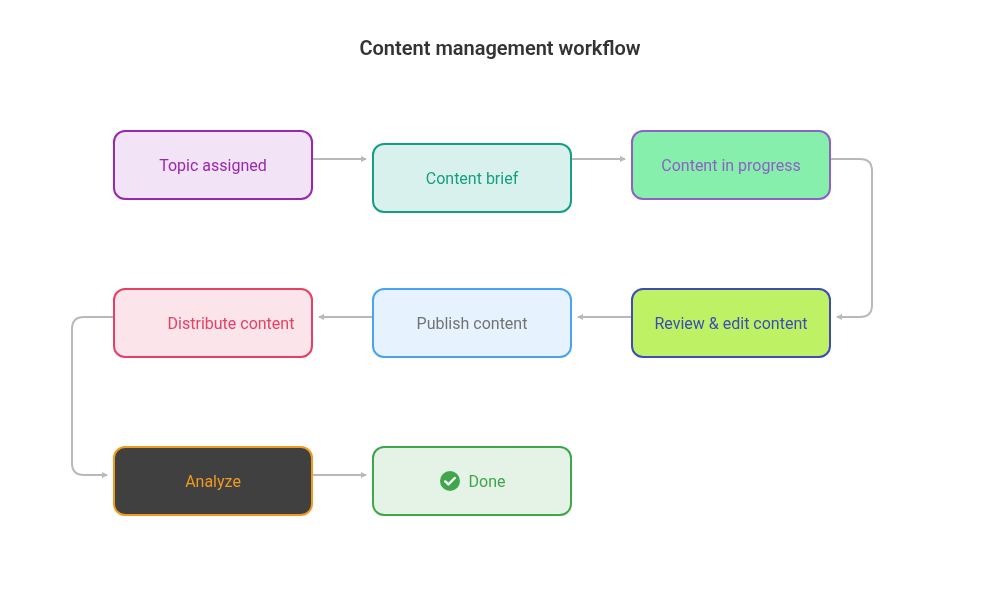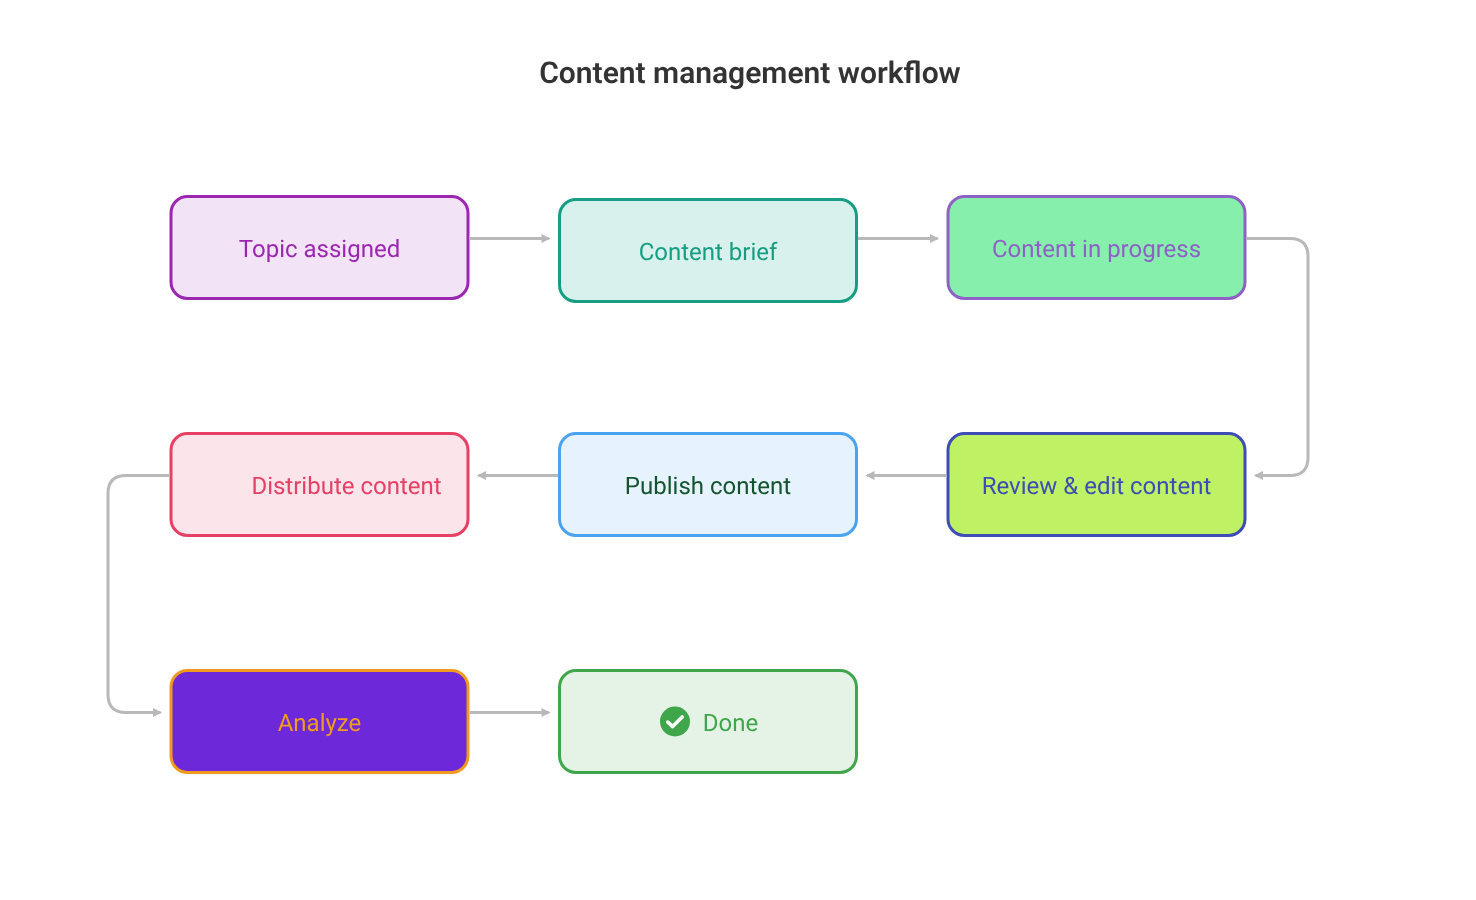--- a/index.html
+++ b/index.html
@@ -46,41 +46,41 @@
 </style>
 </head>
 <body>
 
 <div class="title">Content management workflow</div>
 
 <div id="n-topic" class="node" style="left: 113px; top: 130px; border-color: rgb(155, 39, 176); background: rgb(242, 227, 246); color: rgb(155, 39, 176);">
   <span class="label">Topic assigned</span>
 </div>
 
-<div id="n-brief" class="node" style="left: 372px; top: 132px; border-color: rgb(21, 158, 130); background: rgb(217, 241, 236); color: rgb(21, 158, 130);">
+<div id="n-brief" class="node" style="left: 372px; top: 143px; border-color: rgb(21, 158, 130); background: rgb(217, 241, 236); color: rgb(21, 158, 130);">
   <span class="label">Content brief</span>
 </div>
 
 <div id="n-progress" class="node" style="left: 631px; top: 130px; border-color: rgb(142, 97, 198); background: #86efac; color: rgb(142, 97, 198);">
   <span class="label">Content in progress</span>
 </div>
 
 <div id="n-review" class="node" style="left: 631px; top: 288px; border-color: rgb(61, 77, 181); background: #bef264; color: rgb(61, 77, 181);">
   <span class="label">Review &amp; edit content</span>
 </div>
 
-<div id="n-publish" class="node" style="left: 372px; top: 288px; border-color: rgb(74, 163, 240); background: rgb(230, 242, 253); color: #14532d;">
+<div id="n-publish" class="node" style="left: 372px; top: 288px; border-color: rgb(74, 163, 240); background: rgb(230, 242, 253); color: #737373;">
   <span class="label">Publish content</span>
 </div>
 
 <div id="n-distribute" class="node" style="left: 113px; top: 288px; border-color: rgb(230, 64, 101); background: rgb(251, 228, 234); color: rgb(230, 64, 101); padding-left: 36px;">
   <span class="label">Distribute content</span>
 </div>
 
-<div id="n-analyze" class="node" style="left: 113px; top: 446px; border-color: rgb(242, 154, 31); background: #6d28d9; color: rgb(242, 154, 31);">
+<div id="n-analyze" class="node" style="left: 113px; top: 446px; border-color: rgb(242, 154, 31); background: #404040; color: rgb(242, 154, 31);">
   <span class="label">Analyze</span>
 </div>
 
 <div id="n-done" class="node" style="left: 372px; top: 446px; border-color: rgb(63, 166, 75); background: rgb(229, 243, 231); color: rgb(63, 166, 75);">
   <span class="icon-wrap">
     <svg width="22" height="22" viewBox="0 0 22 22">
       <circle cx="11" cy="11" r="10" fill="#3fa64b"></circle>
       <path d="M6.2 11.4 L9.4 14.4 L15.8 8" stroke="#ffffff" stroke-width="2.4" fill="none" stroke-linecap="round" stroke-linejoin="round"></path>
     </svg>
   </span>

